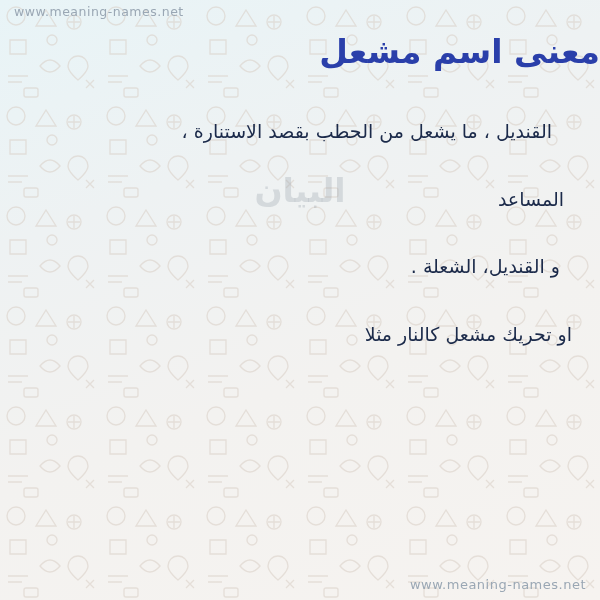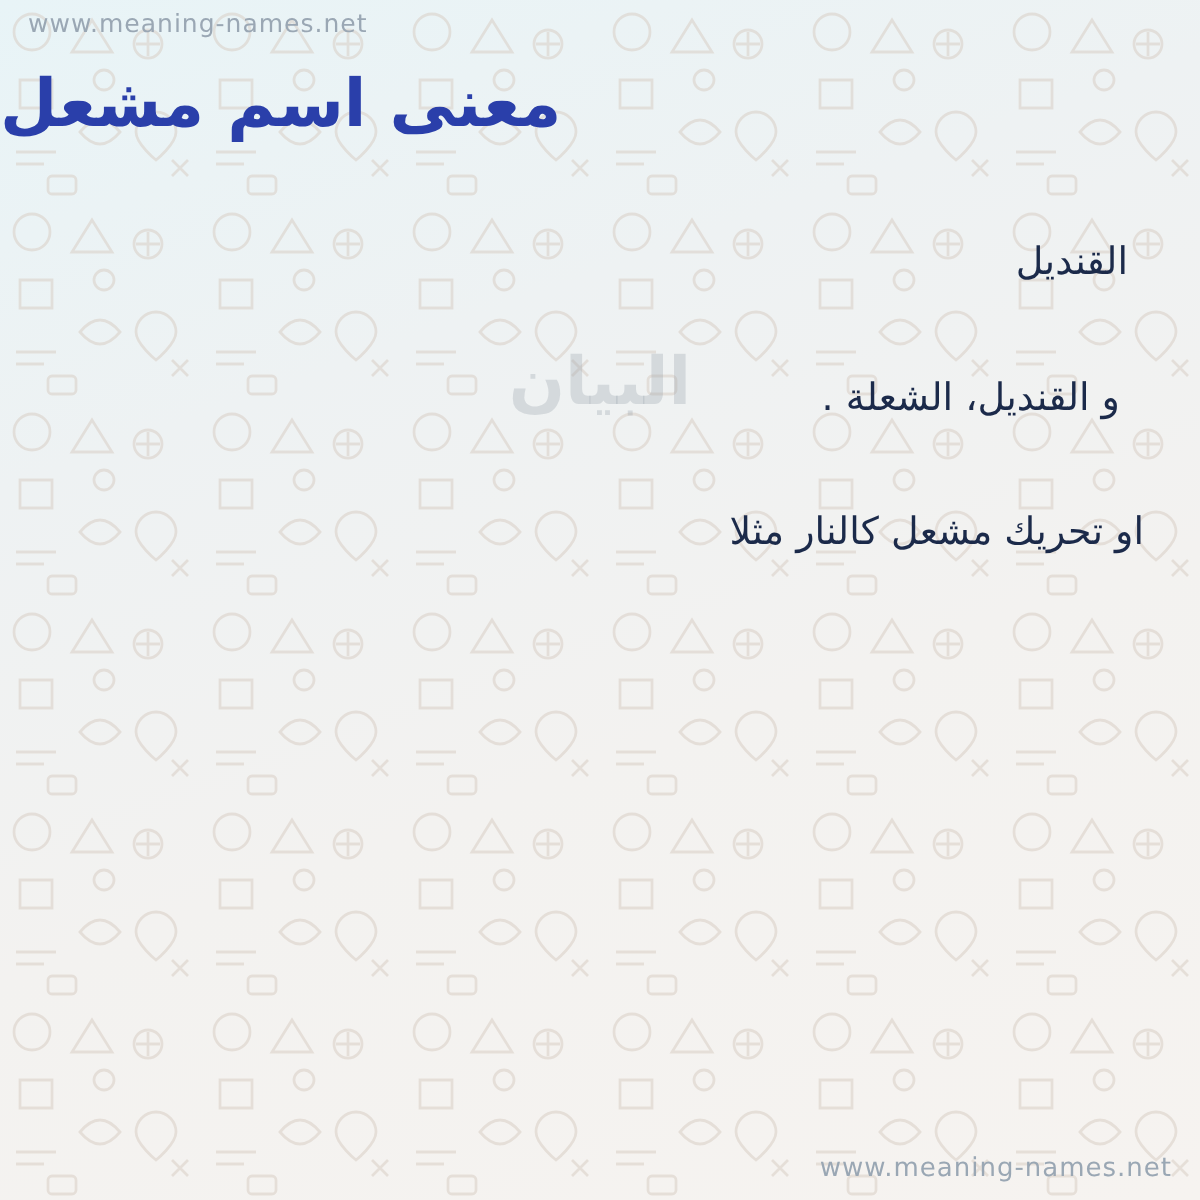--- a/index.html
+++ b/index.html
@@ -51,21 +51,21 @@
     color: #9aa7b4;
     direction: ltr;
     white-space: nowrap;
   }
 
   .title {
     position: absolute;
     top: 10px;
     left: 0;
     right: 0;
-    text-align: left;
+    text-align: right;
     font-size: 33px;
     font-weight: bold;
     color: #2a3faa;
     direction: rtl;
     line-height: 1.2;
   }
 
   .center-art {
     position: absolute;
     top: 190px;
@@ -133,19 +133,20 @@
 
   <div class="center-art">
     <span class="sub">البيان</span>
   </div>
 
   <div class="watermark-top">www.meaning-names.net</div>
 
   <h1 class="title">معنى اسم مشعل</h1>
 
   <div class="body-text">
-    <p class="line indent2">القنديل</p>
+    <p class="line indent1">القنديل ، ما يشعل من الحطب بقصد الاستنارة ،</p>
+    <p class="line indent2">المساعد</p>
     <p class="line indent3">و القنديل، الشعلة .</p>
     <p class="line">او تحريك مشعل كالنار مثلا</p>
   </div>
 
   <div class="watermark-bottom">www.meaning-names.net</div>
 </div>
 
 </body></html>

